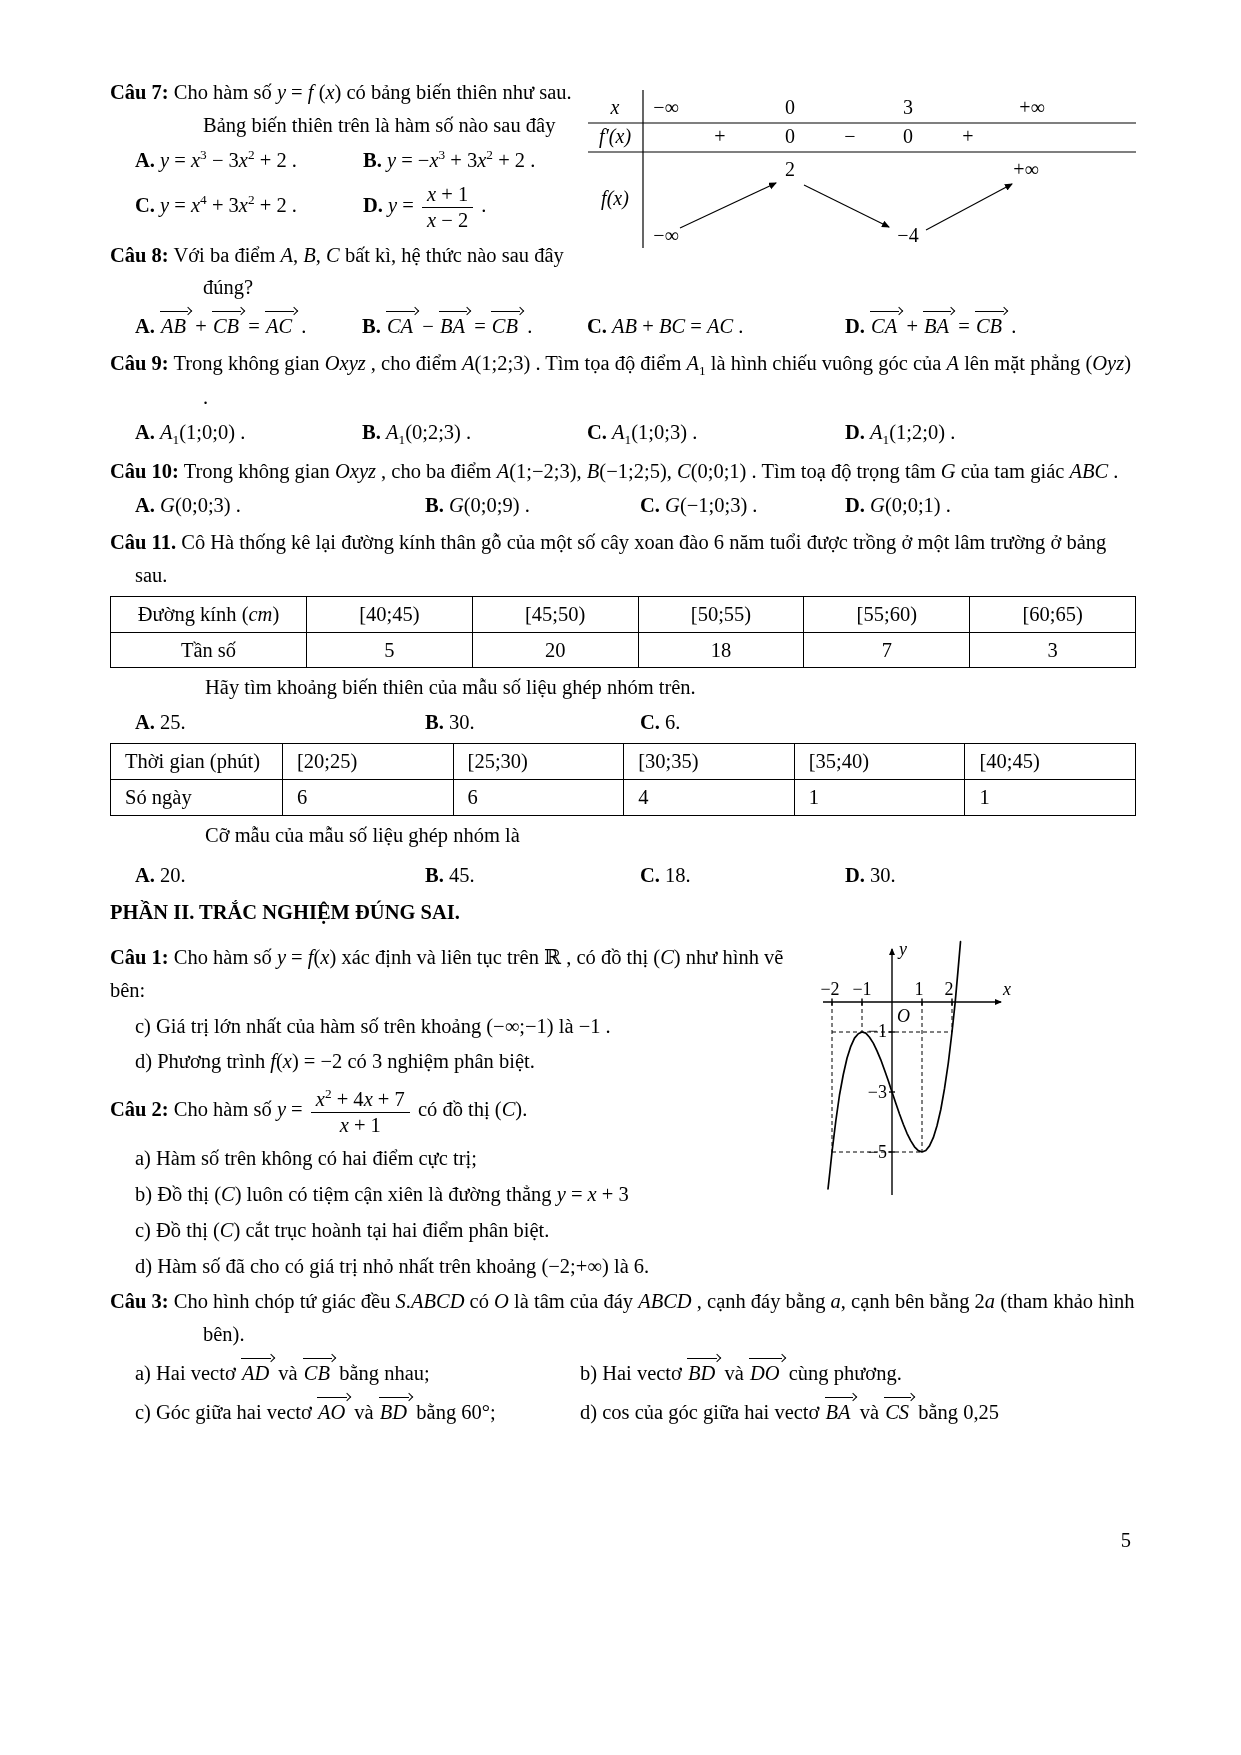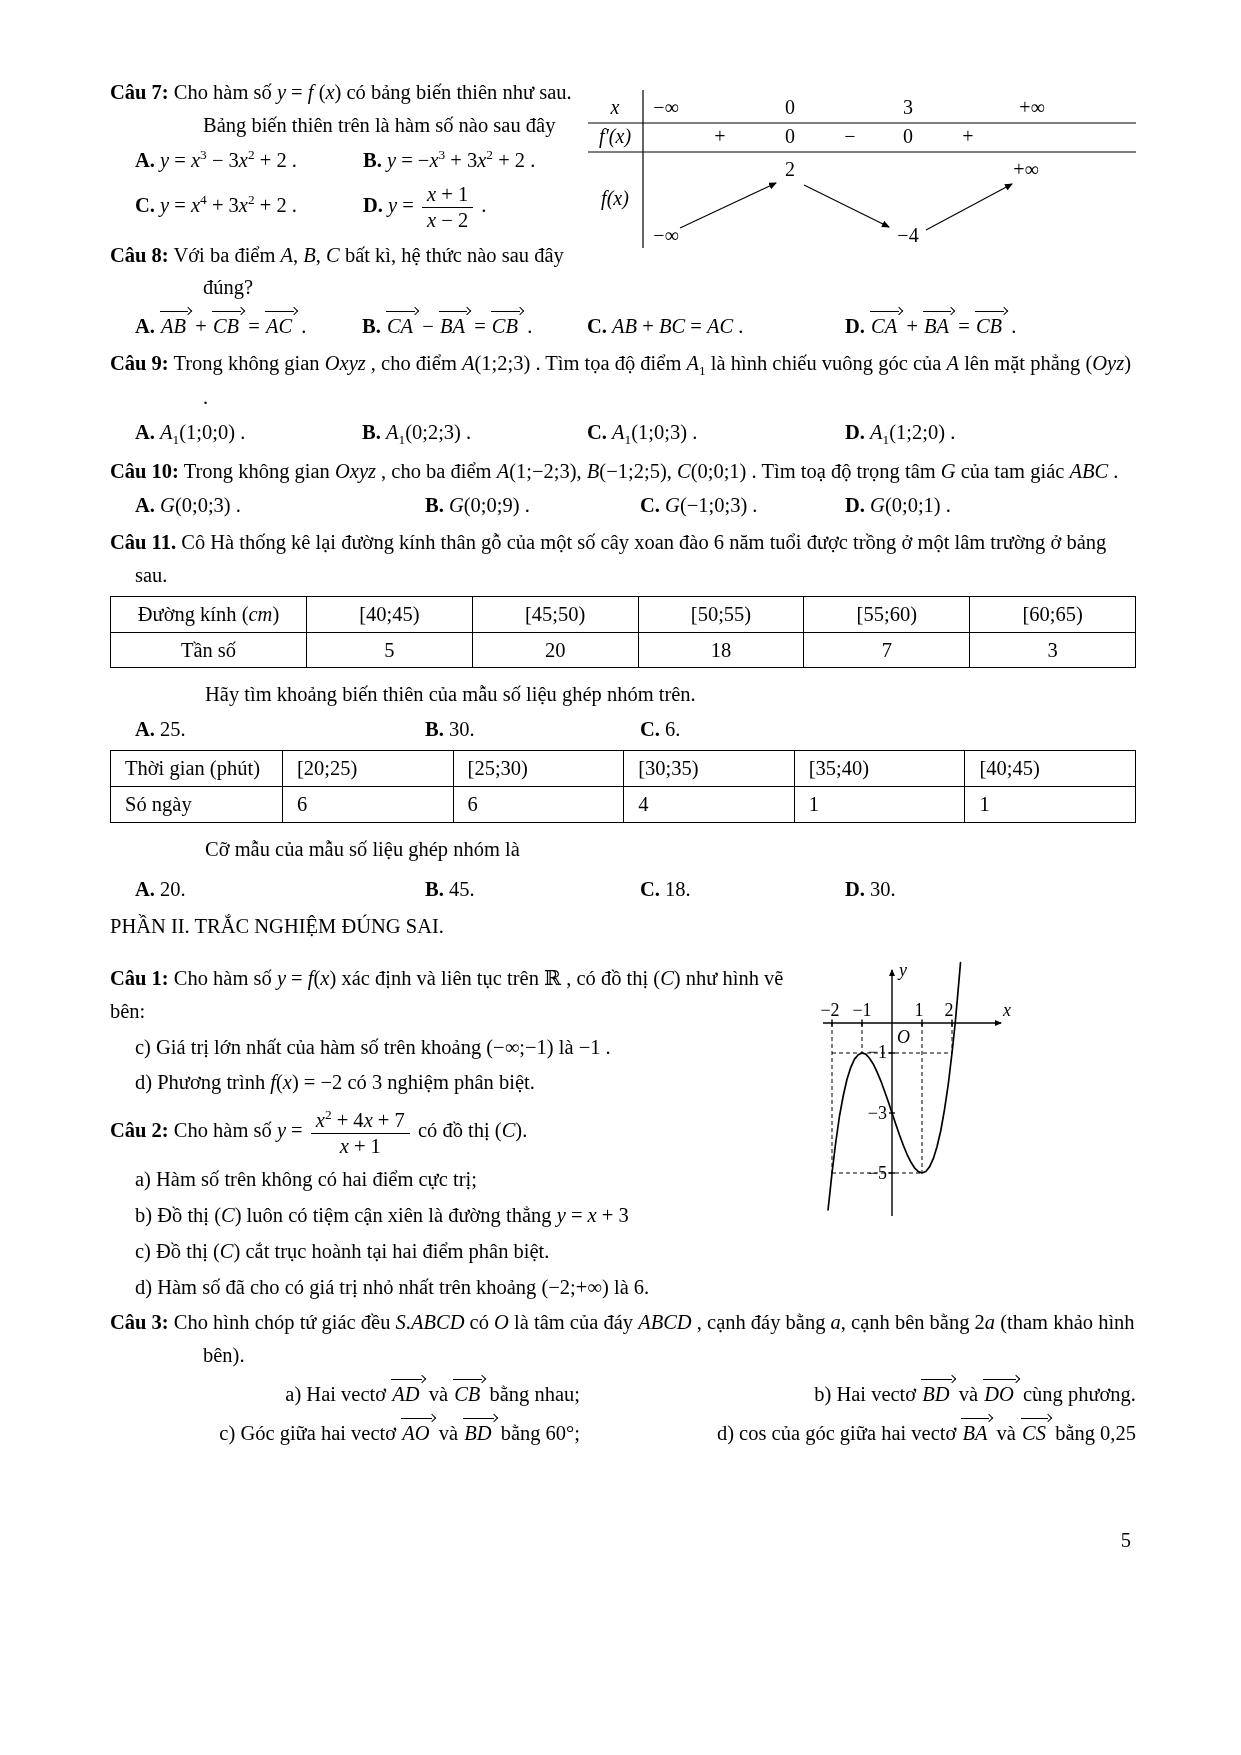--- a/index.html
+++ b/index.html
@@ -34,29 +34,29 @@
 
   .vec { position: relative; display: inline-block; font-style: italic; padding: 1px 4px 0 1px; margin-top: 8px; line-height: 1.15; }
   .vec::before { content: ""; position: absolute; left: 0; right: 2px; top: -3px; border-top: 1.3px solid #000; }
   .vec::after  { content: ""; position: absolute; right: -1px; top: -6px; width: 5px; height: 5px;
                  border-top: 1.3px solid #000; border-right: 1.3px solid #000; transform: rotate(45deg); }
 
   .q7wrap { position: relative; }
   .leftcol { width: 487px; }
   .bbt { position: absolute; top: 14px; right: 0; }
 
-  .data-table { border-collapse: collapse; width: 100%; table-layout: fixed; margin: 4px 0 10px; }
+  .data-table { border-collapse: collapse; width: 100%; table-layout: fixed; margin: 4px 0 3px; }
   .data-table td { border: 1.6px solid #000; height: 34px; padding: 1px 8px; text-align: center; vertical-align: middle; }
   .data-table td.c1 { width: 196px; }
   .data-table.left td { text-align: left; padding-left: 14px; }
   .data-table.left td.c1 { width: 172px; }
 
-  .part2-heading { font-weight: normal; margin: 4px 0 19px; }
+  .part2-heading { font-weight: bold; margin: 4px 0 12px; }
   .item { padding-left: 25px; margin: 3px 0; }
-  .two-col { display: grid; grid-template-columns: 445px 1fr; padding-left: 25px; margin: 2px 0; text-align: right; }
+  .two-col { display: grid; grid-template-columns: 445px 1fr; padding-left: 25px; margin: 2px 0; }
 
   .graph { float: right; margin: -4px 122px 6px 14px; }
 
   svg { font-family: "Liberation Serif", "DejaVu Serif", serif; }
   svg text { fill: #000; }
   .bbt text { font-size: 20px; }
   .graph text { font-size: 18px; }
   .it  { font-style: italic; }
   .mid { text-anchor: middle; }
   .end { text-anchor: end; }

